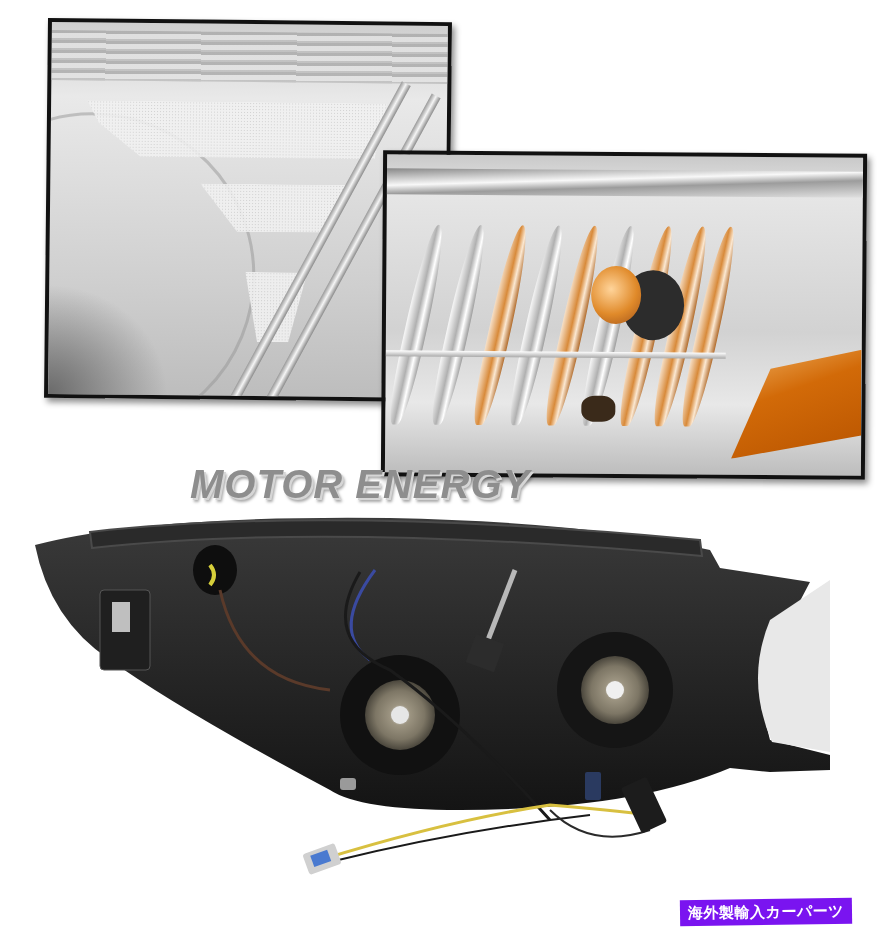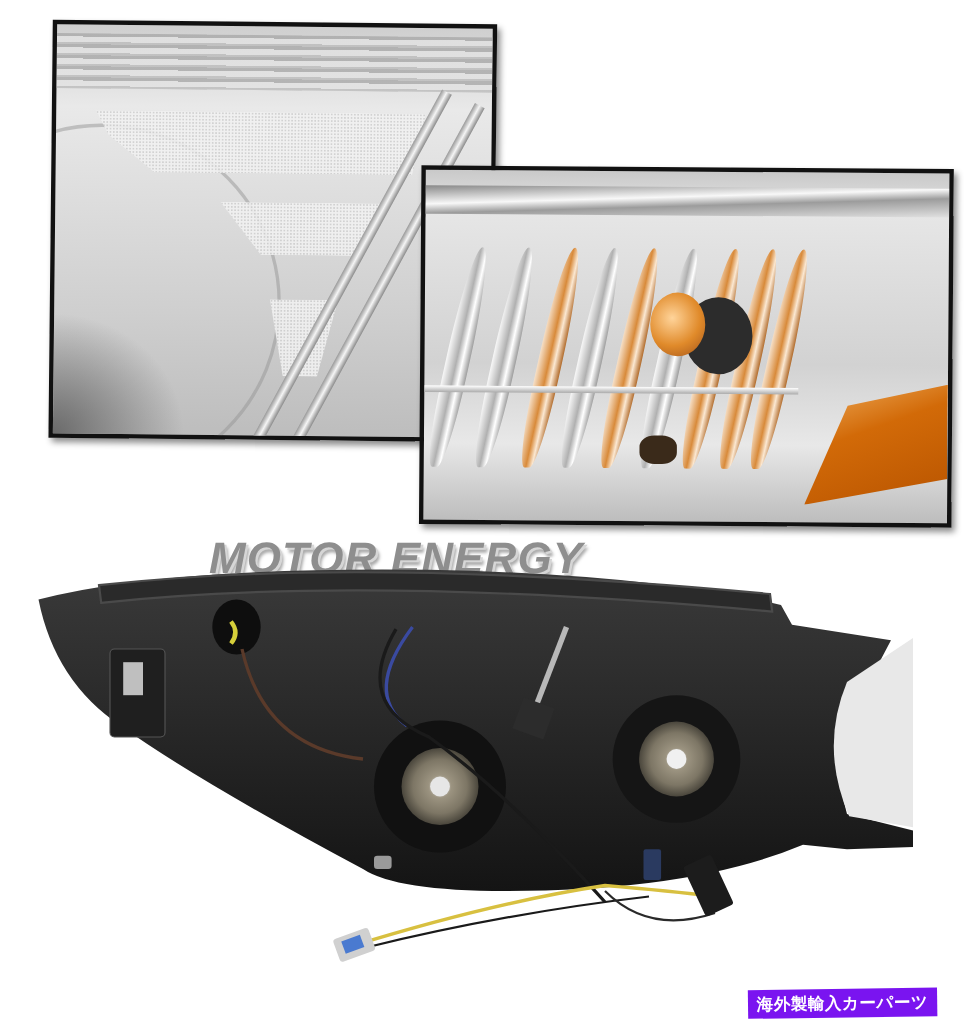--- a/index.html
+++ b/index.html
@@ -36,21 +36,21 @@
   #panel-signal .bulb { position: absolute; left: 205px; top: 110px; width: 50px; height: 58px; border-radius: 50%;
     background: radial-gradient(circle at 40% 40%, #ffd49a, #e08a2a 55%, #a0521a); }
   #panel-signal .socket { position: absolute; left: 236px; top: 114px; width: 62px; height: 70px; border-radius: 50%; background: #2c2c2c; }
   #panel-signal .ridge { position: absolute; left: 0; width: 340px; top: 196px; height: 6px; background: linear-gradient(180deg,#fff,#aaa); }
   #panel-signal .marker { position: absolute; right: 0; top: 192px; width: 130px; height: 110px;
     background: linear-gradient(160deg, #f0b060, #d26a08 40%, #b85400); clip-path: polygon(30% 18%, 100% 0, 100% 78%, 0 100%); }
   #panel-signal .clip { position: absolute; left: 196px; top: 240px; width: 34px; height: 26px; border-radius: 40%; background: #3a2a1a; }
 
   
   #brand { position: absolute; left: 190px; top: 462px; font-family: "Liberation Sans", sans-serif; font-weight: 700; font-style: italic;
-    font-size: 40px; letter-spacing: 1px; color: #8e8e8e; text-shadow: 2px 2px 0 #d6d6d6, 3px 4px 3px rgba(0,0,0,.35); white-space: nowrap; margin-top: 24px; }
+    font-size: 40px; letter-spacing: 1px; color: #8e8e8e; text-shadow: 2px 2px 0 #d6d6d6, 3px 4px 3px rgba(0,0,0,.35); white-space: nowrap; }
 
   
   #housing { position: absolute; left: 30px; top: 510px; width: 810px; height: 380px; }
   #housing svg { width: 100%; height: 100%; display: block; }
 
   
   #shop-badge { position: absolute; left: 680px; top: 899px; width: 172px; height: 26px; background: #7a14f0;
     color: #ffffff; font-family: "DejaVu Sans", sans-serif; font-weight: 700; font-size: 15px; line-height: 26px;
     text-align: center; transform: rotate(-0.8deg); letter-spacing: 0.5px; }
 </style>

